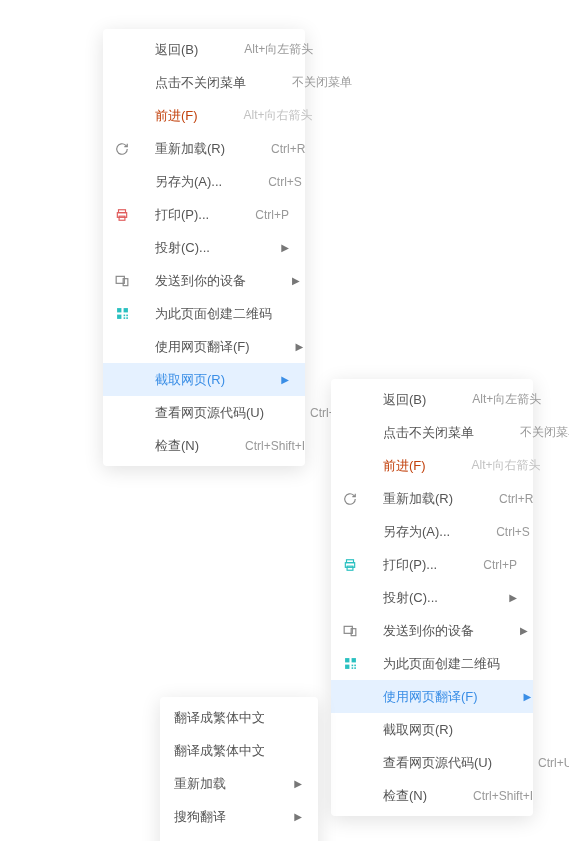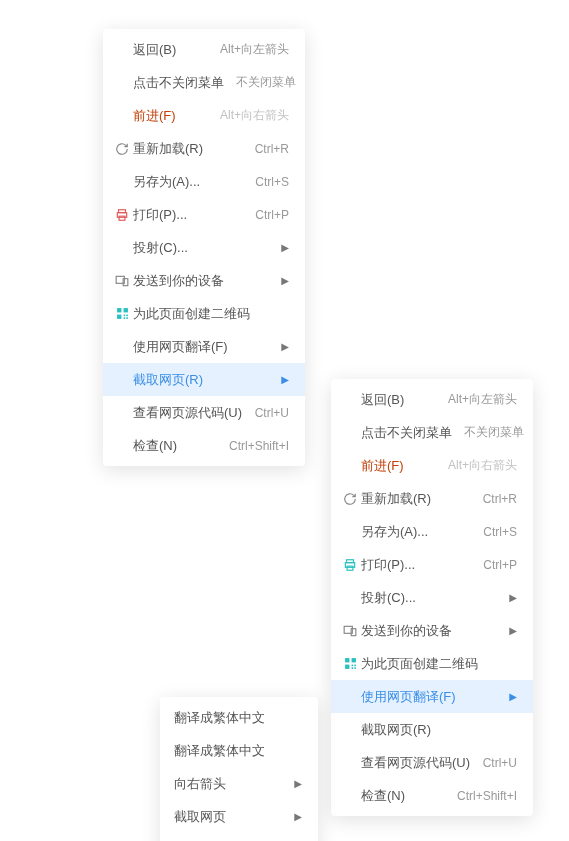--- a/index.html
+++ b/index.html
@@ -19,20 +19,21 @@
       border-radius: 4px;
       padding: 4px 0;
     }
     .menu-item {
       display: flex;
       align-items: center;
       height: 33px;
       padding: 0 16px 0 8px;
       cursor: pointer;
       position: relative;
+      gap: 22px;
     }
     .menu-item.highlighted {
       background: #e5f1ff;
     }
     .menu-item.highlighted .label {
       color: #3a8ee6;
     }
     .menu-item .icon-slot {
       width: 22px;
       display: flex;
@@ -48,21 +49,21 @@
     .menu-item.disabled .label {
       color: #c2410c;
     }
     .menu-item.disabled .shortcut {
       color: #c2c2c2;
       text-align: center;
     }
     .menu-item .shortcut {
       color: #999;
       font-size: 12px;
-      margin-left: 12px;
+      margin-left: 24px;
       white-space: nowrap;
     }
     .menu-item .arrow {
       margin-left: 24px;
       color: #777;
       font-size: 10px;
     }
     .menu-item.highlighted .arrow { color: #3a8ee6; }
     .submenu {
       position: absolute;
@@ -262,24 +263,24 @@
 </div>
 
 <div class="submenu" style="left:160px; top:697px; width:158px;">
   <div class="menu-item">
     <span class="label" style="padding-left:6px;">翻译成繁体中文</span>
   </div>
   <div class="menu-item">
     <span class="label" style="padding-left:6px;">翻译成繁体中文</span>
   </div>
   <div class="menu-item">
-    <span class="label" style="padding-left:6px;">向右箭头</span>
-    <span class="arrow">▶</span>
-  </div>
-  <div class="menu-item">
-    <span class="label" style="padding-left:6px;">截取网页</span>
+    <span class="label" style="padding-left:6px;">重新加载</span>
+    <span class="arrow">▶</span>
+  </div>
+  <div class="menu-item">
+    <span class="label" style="padding-left:6px;">搜狗翻译</span>
     <span class="arrow">▶</span>
   </div>
   <div class="menu-item">
     <span class="label" style="padding-left:6px;">有道翻译</span>
 
   </div>
 </div>
 
 </body></html>

